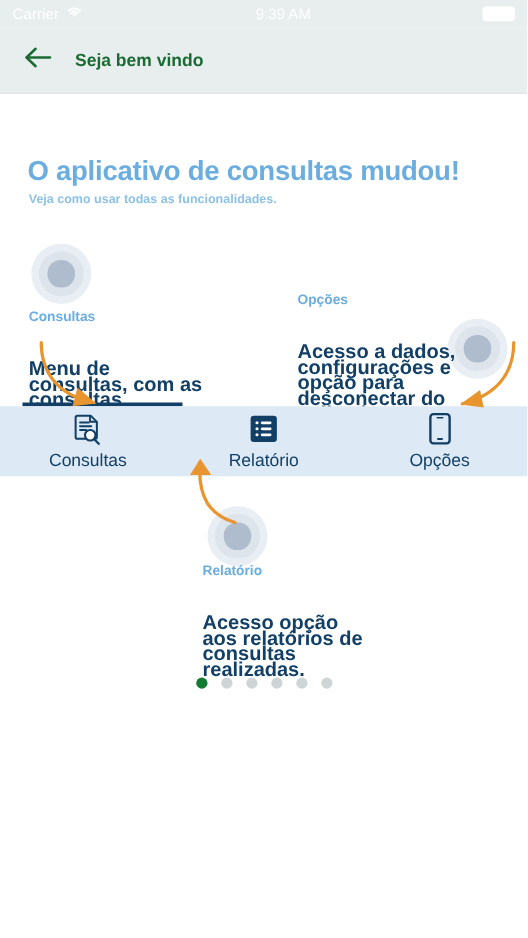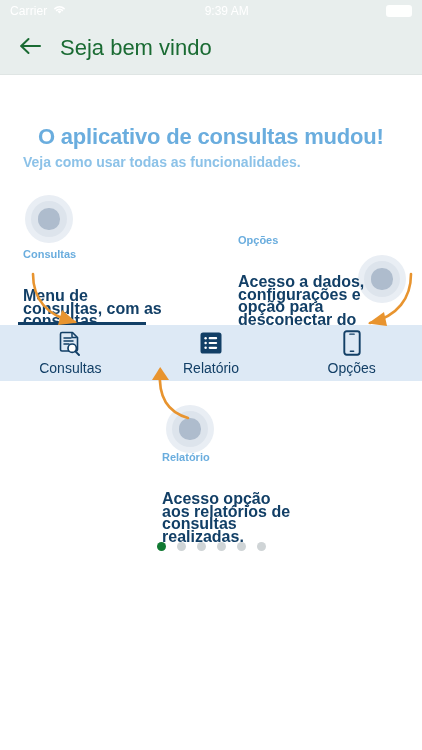--- a/index.html
+++ b/index.html
@@ -34,34 +34,34 @@
     background:#e8eeed;
     display:flex; align-items:center;
     border-bottom:1px solid #dfe5e4;
   }
   .back-btn{
     width:44px; height:44px; margin-left:8px;
     display:flex; align-items:center; justify-content:center;
     cursor:pointer;
   }
   .nav-title{
-    font-size:22px; color:#1a6b33; font-weight:400; margin-left:8px;
+    font-size:14px; color:#1a6b33; font-weight:700; margin-left:8px;
   }
 
   
   .content{ position:absolute; top:76px; left:0; width:422px; height:674px; background:#fff; }
 
   .headline{
-    position:absolute; left:38px; top:48px;
+    position:absolute; left:22px; top:48px;
     font-size:22px; font-weight:bold; color:#6aadde;
     letter-spacing:-.2px; white-space:nowrap;
   }
   .subhead{
     position:absolute; left:23px; top:78px;
-    font-size:14px; font-weight:bold; color:#8cc2e8;
+    font-size:10px; font-weight:bold; color:#8cc2e8;
   }
 
   
   .ripple{ position:absolute; border-radius:50%; background:#e9eef4; }
   .ripple .mid{
     position:absolute; border-radius:50%; background:#dde4ec;
     left:12%; top:12%; width:76%; height:76%;
   }
   .ripple .core{
     position:absolute; border-radius:50%; background:#aebccd;

